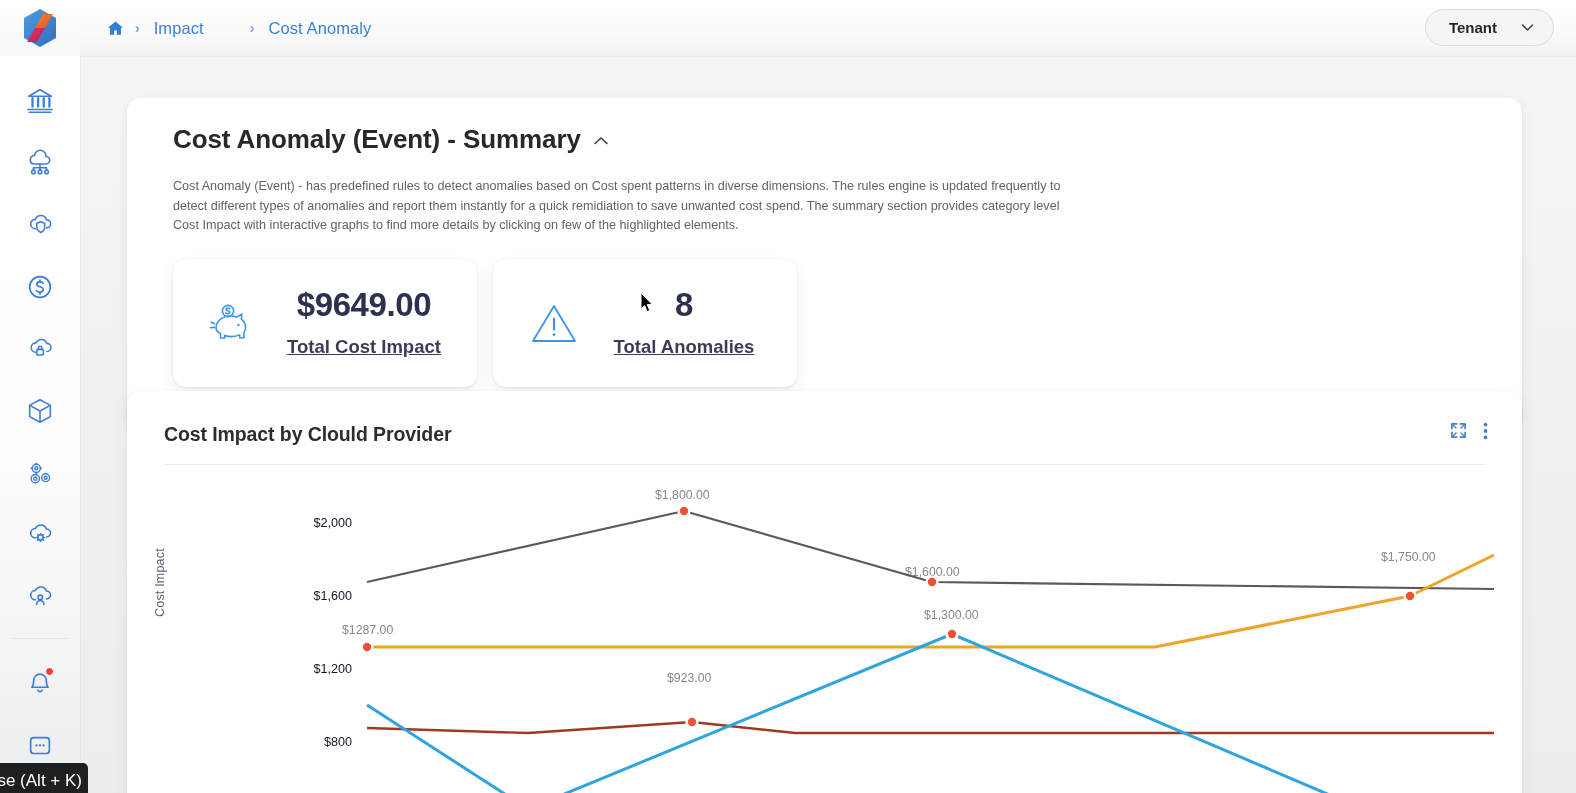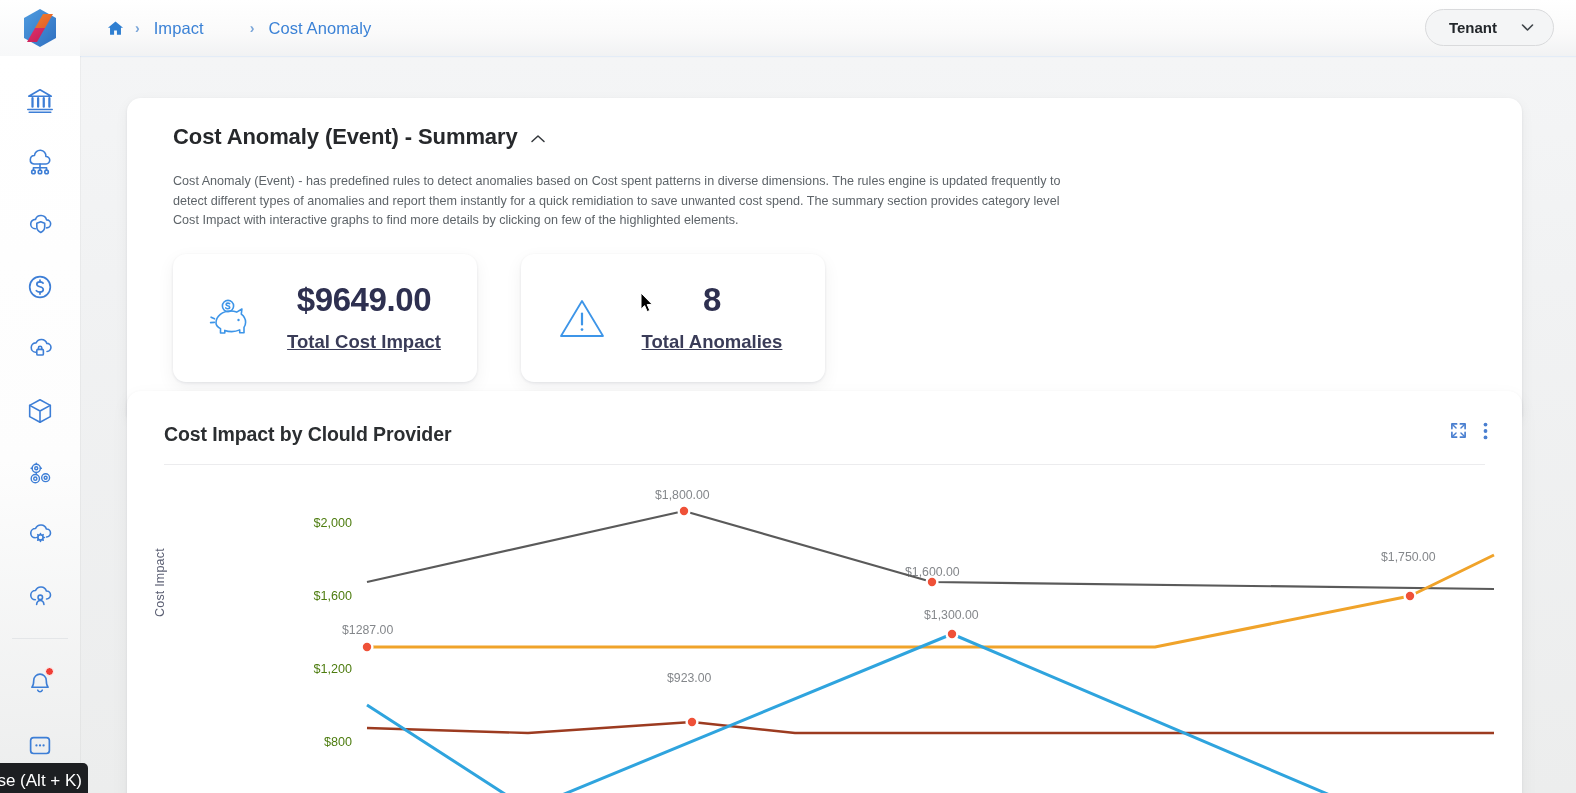--- a/index.html
+++ b/index.html
@@ -70,29 +70,29 @@
   .card {
     background:#fff; border-radius:14px;
     box-shadow: 0 1px 3px rgba(16,24,40,.07), 0 4px 14px rgba(16,24,40,.05);
   }
   .summary-card {
     position:absolute; left:47px; top:40px; width:1395px; height:auto; padding: 26px 38px 34px 46px;
     border-radius:14px 14px 0 0;
   }
   .summary-title {
     display:flex; align-items:center; gap:12px;
-    font-size:22px; font-weight:700; color:#26282b; letter-spacing:-.1px;
+    font-size:26px; font-weight:700; color:#26282b; letter-spacing:-.1px;
   }
   .summary-title .caret { font-size:17px; color:#33373b; font-weight:400; margin-top:3px;}
   .summary-desc {
     margin-top:22px; width:900px;
     font-size:12.6px; line-height:1.55; color:#5e6469;
   }
 
-  .kpi-row { display:flex; gap:44px; margin-top:23px; }
+  .kpi-row { display:flex; gap:16px; margin-top:23px; }
   .kpi {
     width:304px; height:128px; border-radius:13px; background:#fff;
     box-shadow: 0 1px 3px rgba(16,24,40,.09), 0 6px 18px rgba(16,24,40,.06);
     display:flex; align-items:center; padding: 0 26px 0 24px; gap: 6px;
   }
   .kpi-icon { width:74px; flex:0 0 74px; display:flex; align-items:center; justify-content:center; }
   .kpi-text { flex:1; text-align:center; }
   .kpi-value { font-size:33px; font-weight:700; color:#2e3050; letter-spacing:-.4px; line-height:1.1;}
   .kpi-label { font-size:18.5px; font-weight:700; color:#3a3c58; margin-top:13px;text-decoration:underline;}
 
@@ -112,21 +112,21 @@
   .tool-btn { cursor:pointer; display:flex; align-items:center; }
   .chart-rule { margin: 18px 37px 0 37px; height:1px; background:#ececee; }
   .chart-area { position:relative; width:1395px; height:352px; }
   .chart-area svg { position:absolute; left:0; top:0; }
   .ylabel {
     position:absolute; left:26px; top:152px; transform: rotate(-90deg);
     transform-origin: left top;
     font-size:12.5px; color:#5b5f73; letter-spacing:.2px; white-space:nowrap;
   }
   .tick {
-    position:absolute; font-size:12.6px; color:#4d7c0f; text-align:right; width:80px;
+    position:absolute; font-size:12.6px; color:#0f172a; text-align:right; width:80px;
   }
   .dlabel {
     position:absolute; font-size:12.3px; color:#84878b; white-space:nowrap;
   }
 
   
   .cursor { position:absolute; left:640px; top:292px; z-index:40; }
   .hint-tip {
     position:absolute; left:-22px; top:763px; width:110px; height:36px;
     background:#1d1f22; color:#fff; border-radius:5px;

